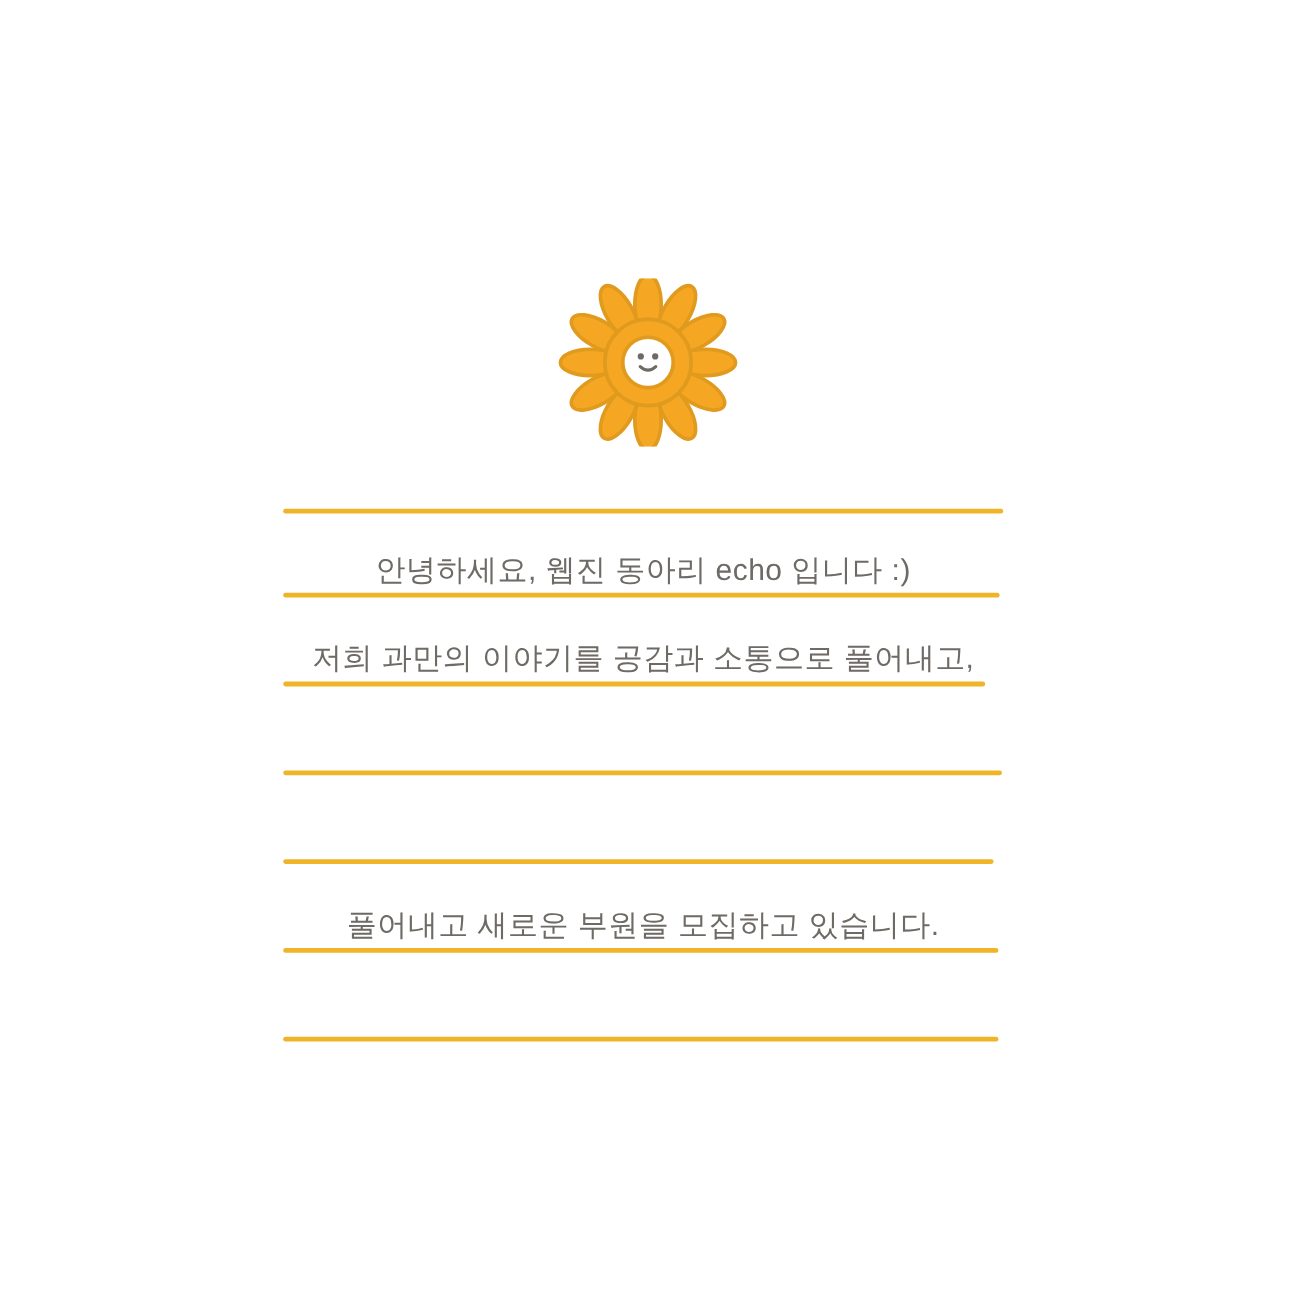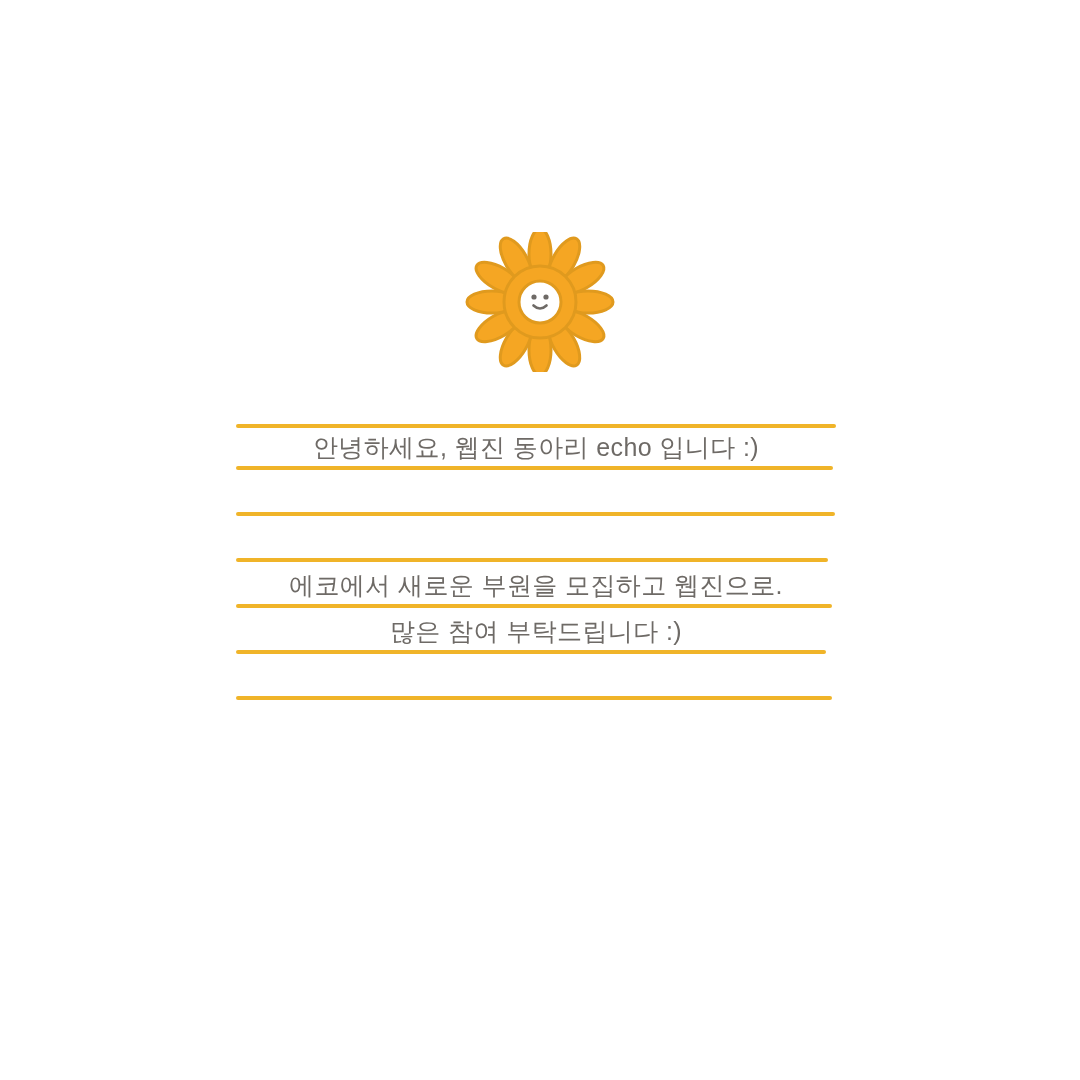--- a/index.html
+++ b/index.html
@@ -36,21 +36,21 @@
 
   
   .lines {
     position: absolute;
     left: 236px;
     top: 424px;
     width: 600px;
   }
   .line-row {
     position: relative;
-    height: 46px;
+    height: 74px;
   }
   .line-row .rule {
     position: absolute;
     left: 0;
     bottom: 0;
     height: 4px;
     border-radius: 2px;
     background: #f0b429;
   }
   .line-row.top-rule::before {
@@ -134,39 +134,39 @@
     </span>
   </div>
 
   <div class="lines">
 
     <div class="line-row top-rule">
       <div class="line-text">안녕하세요, 웹진 동아리 echo 입니다 :)</div>
       <div class="rule" style="width:597px"></div>
     </div>
 
+    <div class="line-row">
+      <div class="line-text">저희 과만의 이야기를 공감과 소통으로 풀어내고,</div>
+      <div class="rule" style="width:585px"></div>
+    </div>
 
     <div class="line-row">
       <div class="rule" style="width:599px"></div>
     </div>
 
     <div class="line-row">
       <div class="line-text"></div>
       <div class="rule" style="width:592px"></div>
     </div>
 
     <div class="line-row">
-      <div class="line-text">에코에서 새로운 부원을 모집하고 웹진으로.</div>
+      <div class="line-text">풀어내고 새로운 부원을 모집하고 있습니다.</div>
       <div class="rule" style="width:596px"></div>
     </div>
 
-    <div class="line-row">
-      <div class="line-text">많은 참여 부탁드립니다 :)</div>
-      <div class="rule" style="width:590px"></div>
-    </div>
 
     <div class="line-row">
       <div class="line-text"></div>
       <div class="rule" style="width:596px"></div>
     </div>
 
   </div>
 
 </div>
 

